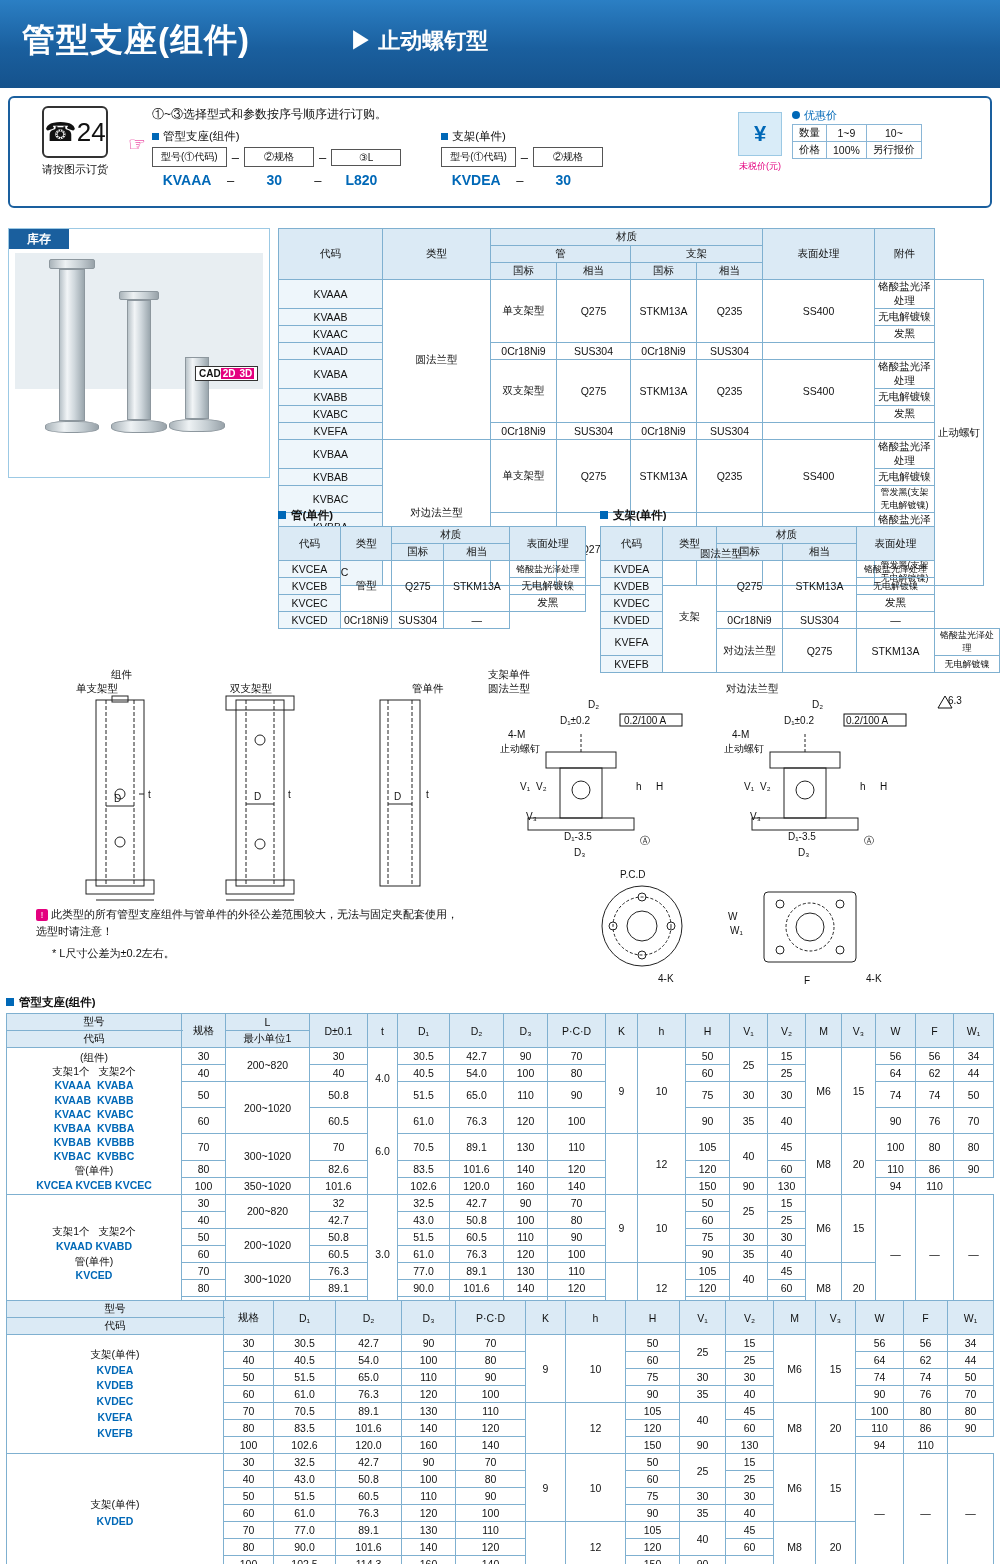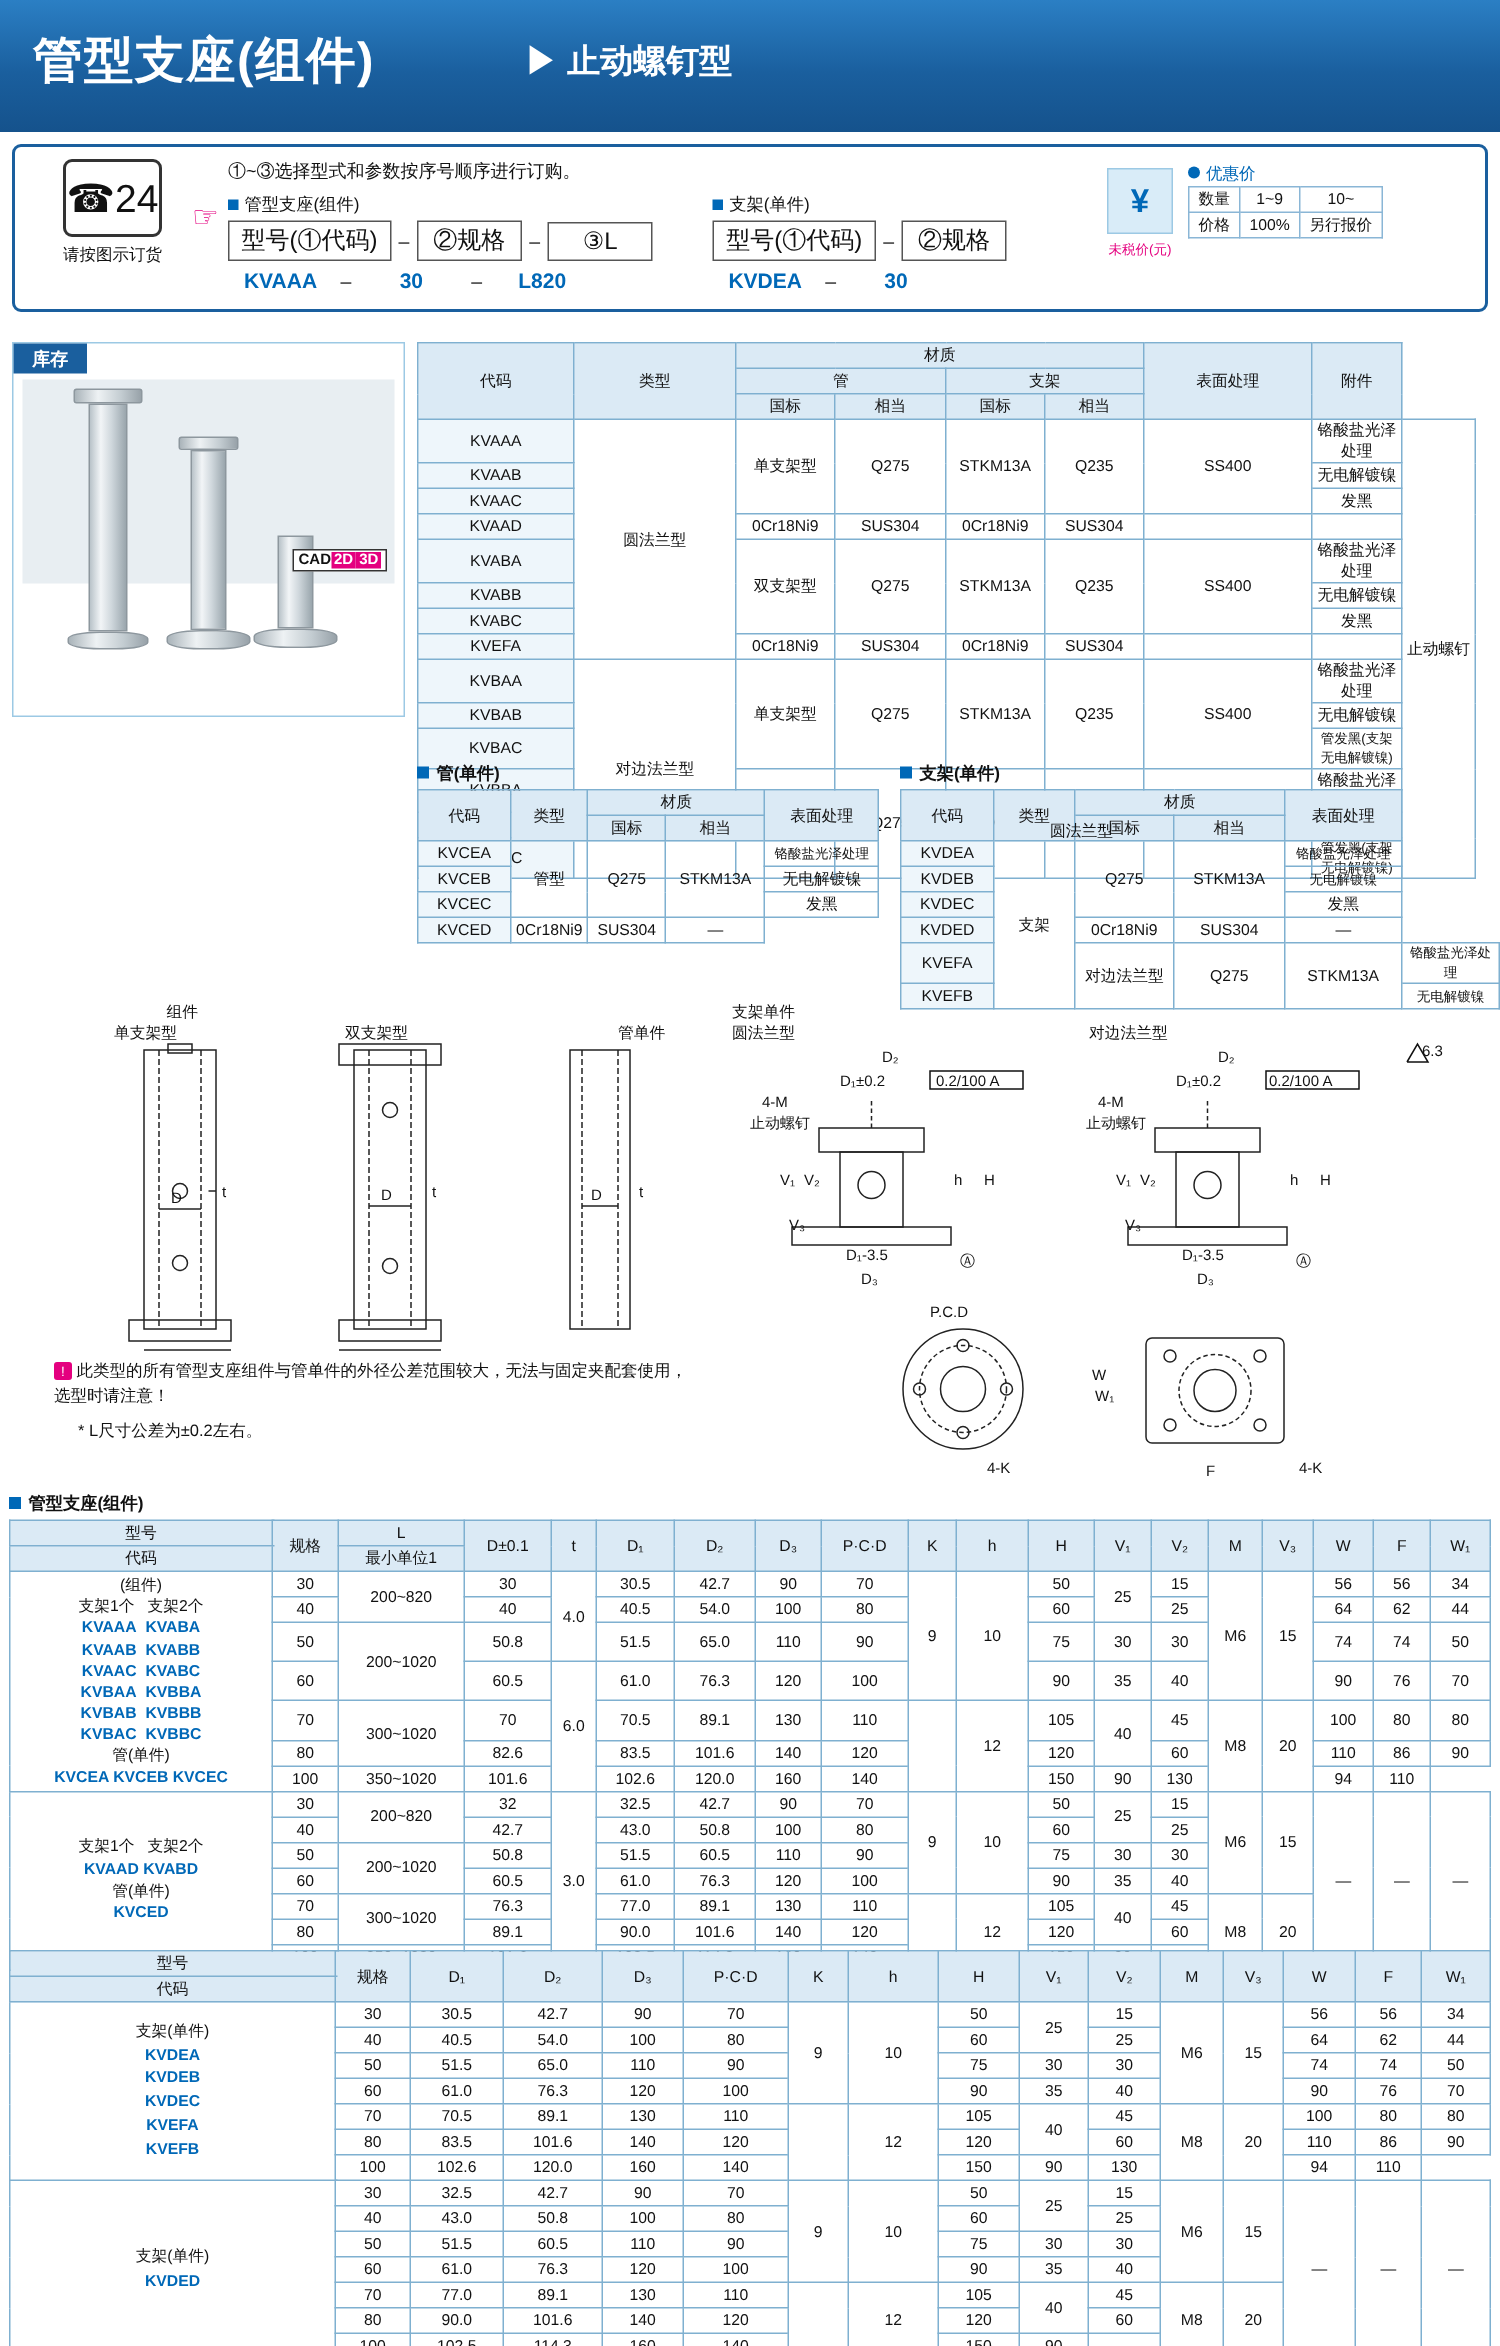--- a/index.html
+++ b/index.html
@@ -55,21 +55,21 @@
   }
   .order-phone .cap { font-size: 11px; margin-top: 4px; }
   .order-hand { position: absolute; left: 118px; top: 34px; font-size: 20px; color: #e4007f; }
 
   .order-main { position: absolute; left: 142px; top: 8px; }
   .ord-line1 { font-size: 12px; color: #111; margin-bottom: 6px; }
   .grp-title { font-size: 11.5px; margin-bottom: 3px; }
   .sq { display: inline-block; width: 7px; height: 7px; background: #0068b7; margin-right: 4px; }
   .codes { display: flex; align-items: center; gap: 5px; }
   .cbox {
-    border: 1px solid #555; padding: 2px 8px; font-size: 16px; background: #fff;
+    border: 1px solid #555; padding: 2px 8px; font-size: 10px; background: #fff;
     min-width: 70px; text-align: center;
   }
   .dash { font-size: 13px; }
   .codeval { color: #0068b7; font-weight: bold; font-size: 14px; text-align: center; }
   .valrow { display: flex; align-items: center; gap: 5px; margin-top: 2px; }
 
   .price-block { position: absolute; right: 12px; top: 10px; width: 240px; }
   .yen {
     position: absolute; left: 0; top: 4px; width: 44px; height: 44px;
     background: #d9ecf8; border: 1px solid #9cc9e4; display: flex;
@@ -86,21 +86,21 @@
     border: 1px solid #7fb0d0; padding: 0 3px; text-align: center;
     font-size: 10.5px; height: 17px; color: #111; font-weight: normal;
   }
   .hd { background: #dbeaf5; font-weight: bold; }
   .code-cell { color: #0068b7; font-weight: bold; background: #eef6fb; }
   .spec-cell { color: #0068b7; font-weight: bold; }
 
   
   .stockbox { position: absolute; left: 8px; top: 228px; width: 262px; height: 250px; border: 1px solid #9cc9e4; background: #fff;}
   .stock-tab {
-    position: absolute; left: 0; top: 0; width: 49px; height: 20px;
+    position: absolute; left: 0; top: 0; width: 60px; height: 20px;
     background: #1a5f9e; color: #fff; font-size: 12px; text-align: center; line-height: 20px; font-weight: bold;
   }
   .photo-area { position: absolute; left: 6px; top: 24px; width: 248px; height: 136px; background: #e8eef2; }
   .cad-badge { position: absolute; left: 180px; bottom: 8px; font-size: 10px; font-weight: bold; border: 1px solid #333; padding: 1px 3px; background: #fff;}
   .cad-badge .r { color: #fff; background: #e4007f; padding: 0 2px; }
 
   .tube { position: absolute; background: linear-gradient(to right,#b9c3c9,#f2f5f7 30%,#cfd7dc 60%,#9aa6ad); border:1px solid #8d979e; }
   .flange { position: absolute; background: linear-gradient(to right,#aab4ba,#eef2f4 35%,#c3ccd1 70%,#98a2a9); border:1px solid #8d979e; border-radius: 2px;}
 
   

